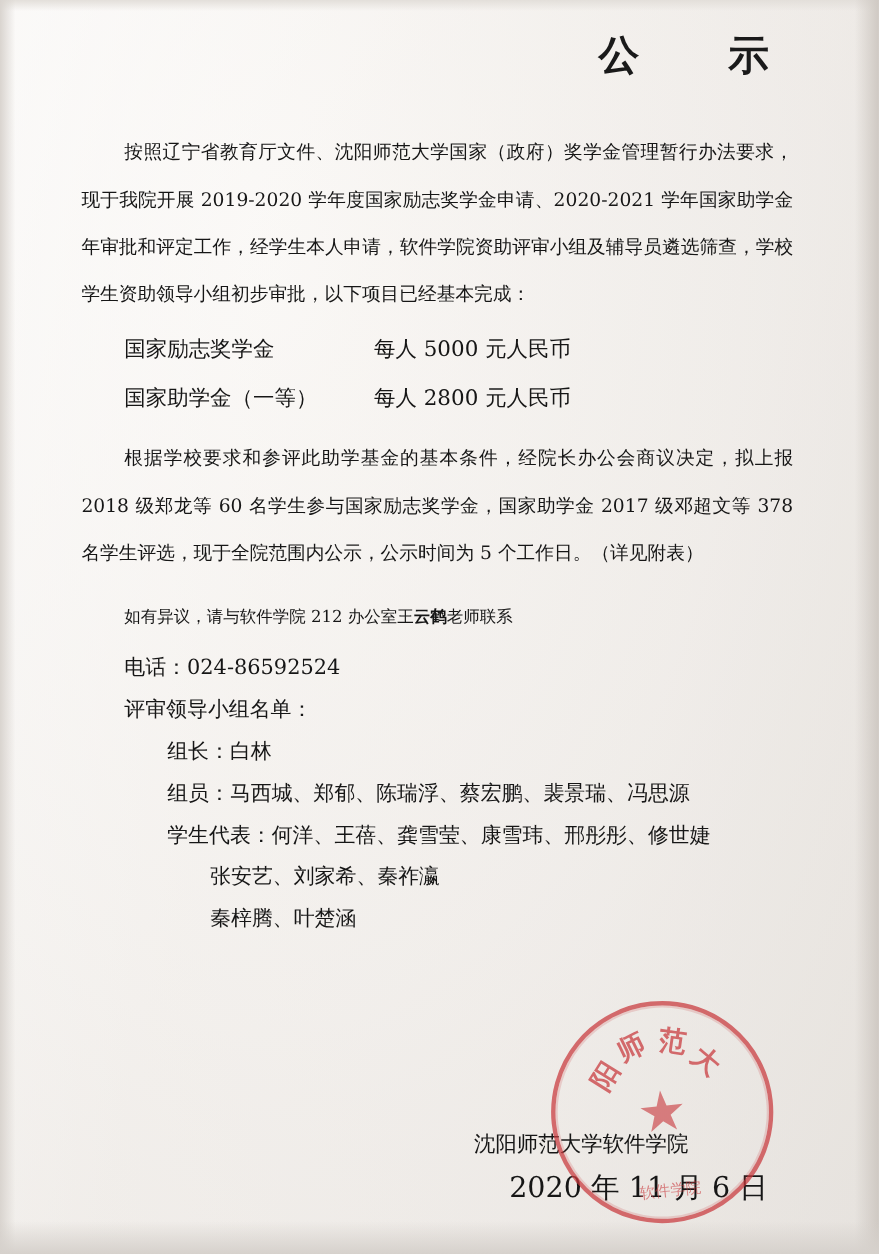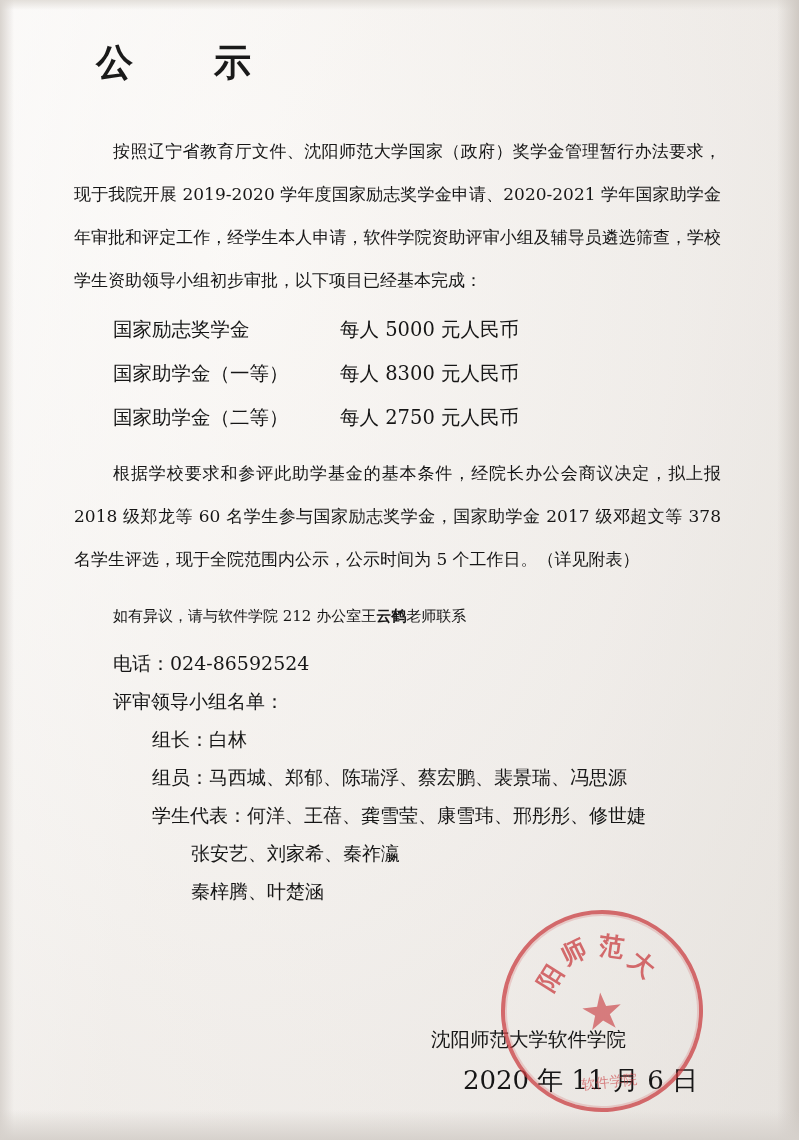--- a/index.html
+++ b/index.html
@@ -47,29 +47,29 @@
     pointer-events: none;
   }
 
   .content {
     position: relative;
     padding: 0 78px 0 74px;
     z-index: 2;
   }
 
   .doc-title {
-    text-align: left;
+    text-align: right;
     font-family: "DejaVu Sans", "Liberation Sans", sans-serif;
     font-weight: bold;
     font-size: 37px;
     letter-spacing: 22px;
     color: #1a1a1a;
     padding-top: 22px;
     padding-left: 22px;
-    margin: 16px 0 42px 0;
+    margin: 4px 0 42px 0;
   }
 
   p.body-par {
     font-size: 17px;
     line-height: 43px;
     color: #161616;
     margin: 0 0 4px 0;
     text-align: justify;
     text-justify: inter-ideograph;
     text-indent: 39px;
@@ -207,25 +207,21 @@
 
     <p class="body-par">按照辽宁省教育厅文件、沈阳师范大学国家（政府）奖学金管理暂行办法要求，现于我院开展 2019-2020 学年度国家励志奖学金申请、2020-2021 学年国家助学金年审批和评定工作，经学生本人申请，软件学院资助评审小组及辅导员遴选筛查，学校学生资助领导小组初步审批，以下项目已经基本完成：</p>
 
     <div class="award-table">
       <div class="award-row">
         <span class="award-name">国家励志奖学金</span>
         <span class="award-amount">每人 5000 元人民币</span>
       </div>
       <div class="award-row">
         <span class="award-name">国家助学金（一等）</span>
-        <span class="award-amount">每人 8300 元人民币</span>
-      </div>
-      <div class="award-row">
-        <span class="award-name">国家助学金（二等）</span>
-        <span class="award-amount">每人 2750 元人民币</span>
+        <span class="award-amount">每人 2800 元人民币</span>
       </div>
     </div>
 
     <p class="body-par">根据学校要求和参评此助学基金的基本条件，经院长办公会商议决定，拟上报 2018 级郑龙等 60 名学生参与国家励志奖学金，国家助学金 2017 级邓超文等 378 名学生评选，现于全院范围内公示，公示时间为 5 个工作日。（详见附表）</p>
 
     <p class="contact-line"><span>如有异议，请与软件学院 212 办公室王</span><span class="emph">云鹤</span><span>老师联系</span></p>
 
     <div class="info-block">
       <div class="info-line">电话：024-86592524</div>
       <div class="info-line">评审领导小组名单：</div>

